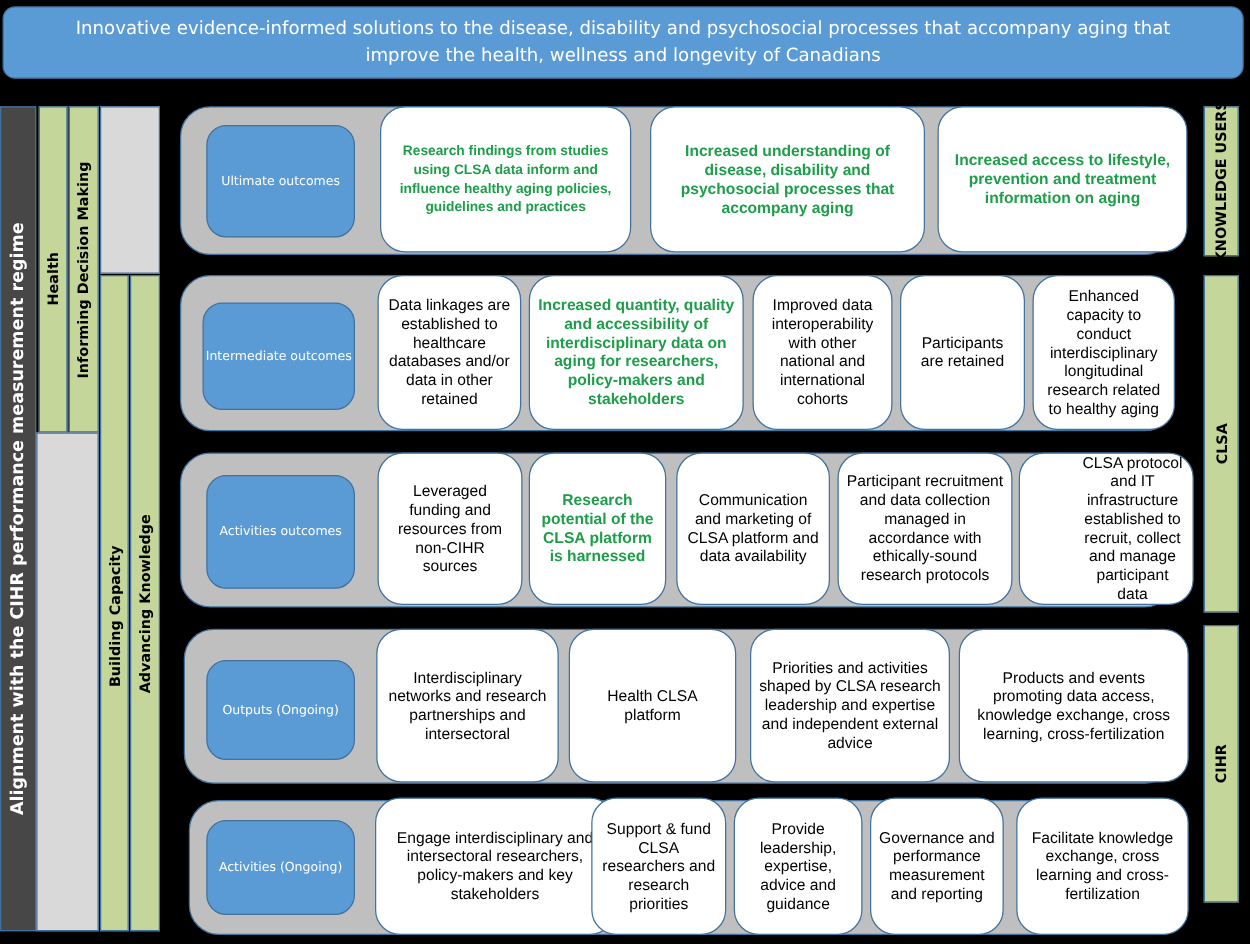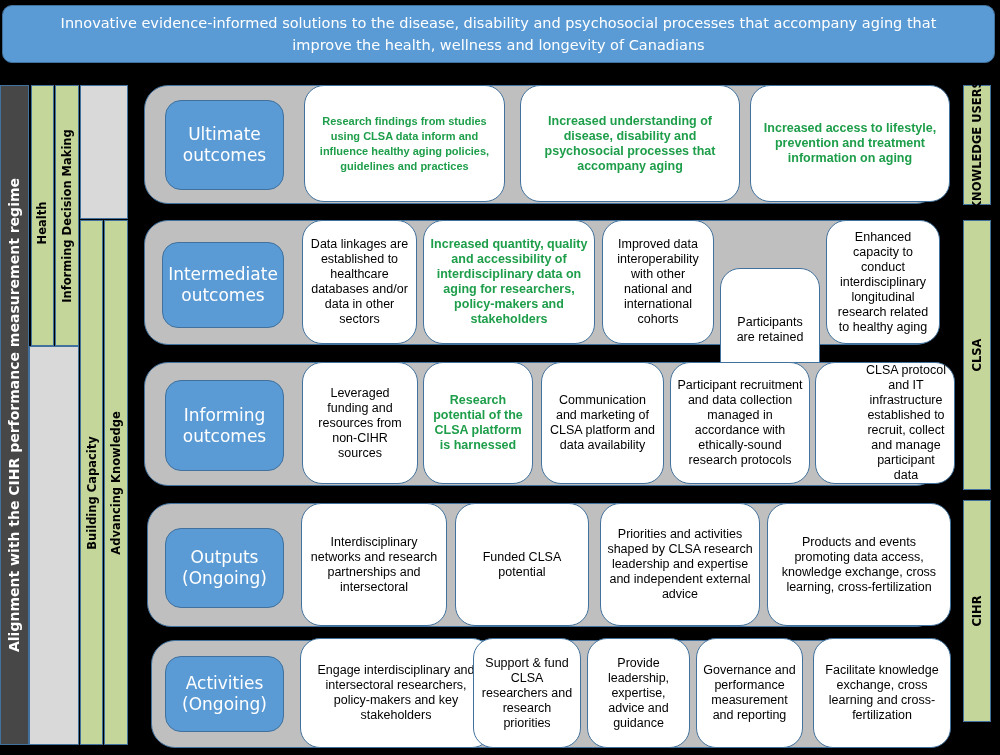--- a/index.html
+++ b/index.html
@@ -5,21 +5,21 @@
   html, body { margin:0; padding:0; }
   body { width:1000px; height:755px; background:#000; position:relative; overflow:hidden; font-family:"Liberation Sans", sans-serif; }
   .abs { position:absolute; box-sizing:border-box; }
   #banner { left:2px; top:5px; width:993px; height:58px; background:#5b9bd5; border:1px solid #41719c; border-radius:10px; color:#fff; font-family:"DejaVu Sans", sans-serif; font-size:14.5px; line-height:22px; text-align:center; display:flex; align-items:center; justify-content:center; padding:0 30px; }
   .vbar { display:flex; align-items:center; justify-content:center; border:1px solid #41719c; }
   .vtext { transform:rotate(-90deg); white-space:nowrap; font-family:"DejaVu Sans", sans-serif; font-weight:bold; }
   .dark { background:#474747; color:#fff; }
   .green { background:#c5d69b; color:#000; }
   .lgrey { background:#d9d9d9; }
   .row { background:#bfbfbf; border:1px solid #41719c; border-radius:24px; }
-  .label { background:#5b9bd5; border:1.5px solid #41719c; border-radius:16px; color:#fff; font-family:"DejaVu Sans", sans-serif; font-size:17px; line-height:21px; text-align:center; display:flex; align-items:center; justify-content:center; }
+  .label { background:#5b9bd5; border:1.5px solid #41719c; border-radius:16px; color:#fff; font-family:"DejaVu Sans", sans-serif; font-size:10px; line-height:21px; text-align:center; display:flex; align-items:center; justify-content:center; }
   .card { background:#fff; border:1.5px solid #41719c; border-radius:20px; display:flex; align-items:center; justify-content:center; text-align:center; font-size:12.5px; line-height:15px; color:#000; padding:2px 6px; }
   .card.green-text { color:#1e9e4a; font-weight:bold; }
   .rlabel { background:#c5d69b; border:1.5px solid #41719c; display:flex; align-items:center; justify-content:center; }
   .rlabel span { transform:rotate(-90deg); white-space:nowrap; font-family:"DejaVu Sans", sans-serif; font-weight:bold; font-size:11.5px; color:#000; }
 </style>
 </head>
 <body>
 
 <div id="banner" class="abs">
   <span>Innovative evidence-informed solutions to the disease, disability and psychosocial processes that accompany aging that improve the health, wellness and longevity of Canadians</span>
@@ -55,38 +55,38 @@
   </div>
 <div class="abs card green-text" style="left:750px;top:85px;width:200px;height:117px;padding:0 12px;">
     <span>Increased access to lifestyle, prevention and treatment information on aging</span>
   </div>
 
 <div class="abs row" style="left:144px;top:220px;width:796px;height:125px;"></div>
 <div class="abs label" style="left:162px;top:242px;width:122px;height:86px;">
     <span>Intermediate outcomes</span>
   </div>
 <div class="abs card" style="left:302px;top:220px;width:115px;height:124px;">
-    <span>Data linkages are established to healthcare databases and/or data in other sectors</span>
+    <span>Data linkages are established to healthcare databases and/or data in other retained</span>
   </div>
 <div class="abs card green-text" style="left:423px;top:220px;width:172px;height:124px;">
     <span>Increased quantity, quality and accessibility of interdisciplinary data on aging for researchers, policy-makers and stakeholders</span>
   </div>
 <div class="abs card" style="left:602px;top:220px;width:112px;height:124px;">
     <span>Improved data interoperability with other national and international cohorts</span>
   </div>
-<div class="abs card" style="left:720px;top:220px;width:100px;height:124px;margin-top:48px;">
+<div class="abs card" style="left:720px;top:220px;width:100px;height:124px;">
     <span>Participants are retained</span>
   </div>
 <div class="abs card" style="left:826px;top:220px;width:114px;height:124px;">
     <span>Enhanced capacity to conduct interdisciplinary longitudinal research related to healthy aging</span>
   </div>
 
 <div class="abs row" style="left:144px;top:362px;width:796px;height:124px;"></div>
 <div class="abs label" style="left:165px;top:380px;width:119px;height:91px;">
-    <span>Informing outcomes</span>
+    <span>Activities outcomes</span>
   </div>
 <div class="abs card" style="left:302px;top:362px;width:116px;height:122px;">
     <span>Leveraged funding and resources from non-CIHR sources</span>
   </div>
 <div class="abs card green-text" style="left:423px;top:362px;width:110px;height:122px;">
     <span>Research potential of the CLSA platform is harnessed</span>
   </div>
 <div class="abs card" style="left:541px;top:362px;width:123px;height:122px;">
     <span>Communication and marketing of CLSA platform and data availability</span>
   </div>
@@ -98,21 +98,21 @@
   </div>
 
 <div class="abs row" style="left:147px;top:503px;width:793px;height:124px;"></div>
 <div class="abs label" style="left:165px;top:528px;width:119px;height:80px;">
     <span>Outputs (Ongoing)</span>
   </div>
 <div class="abs card" style="left:301px;top:503px;width:146px;height:123px;">
     <span>Interdisciplinary networks and research partnerships and intersectoral</span>
   </div>
 <div class="abs card" style="left:455px;top:503px;width:134px;height:123px;">
-    <span>Funded CLSA potential</span>
+    <span>Health CLSA platform</span>
   </div>
 <div class="abs card" style="left:600px;top:503px;width:160px;height:123px;">
     <span>Priorities and activities shaped by CLSA research leadership and expertise and independent external advice</span>
   </div>
 <div class="abs card" style="left:767px;top:503px;width:184px;height:123px;padding:0 10px;">
     <span>Products and events promoting data access, knowledge exchange, cross learning, cross-fertilization</span>
   </div>
 
 <div class="abs row" style="left:151px;top:640px;width:789px;height:108px;"></div>
 <div class="abs label" style="left:165px;top:656px;width:119px;height:76px;">

